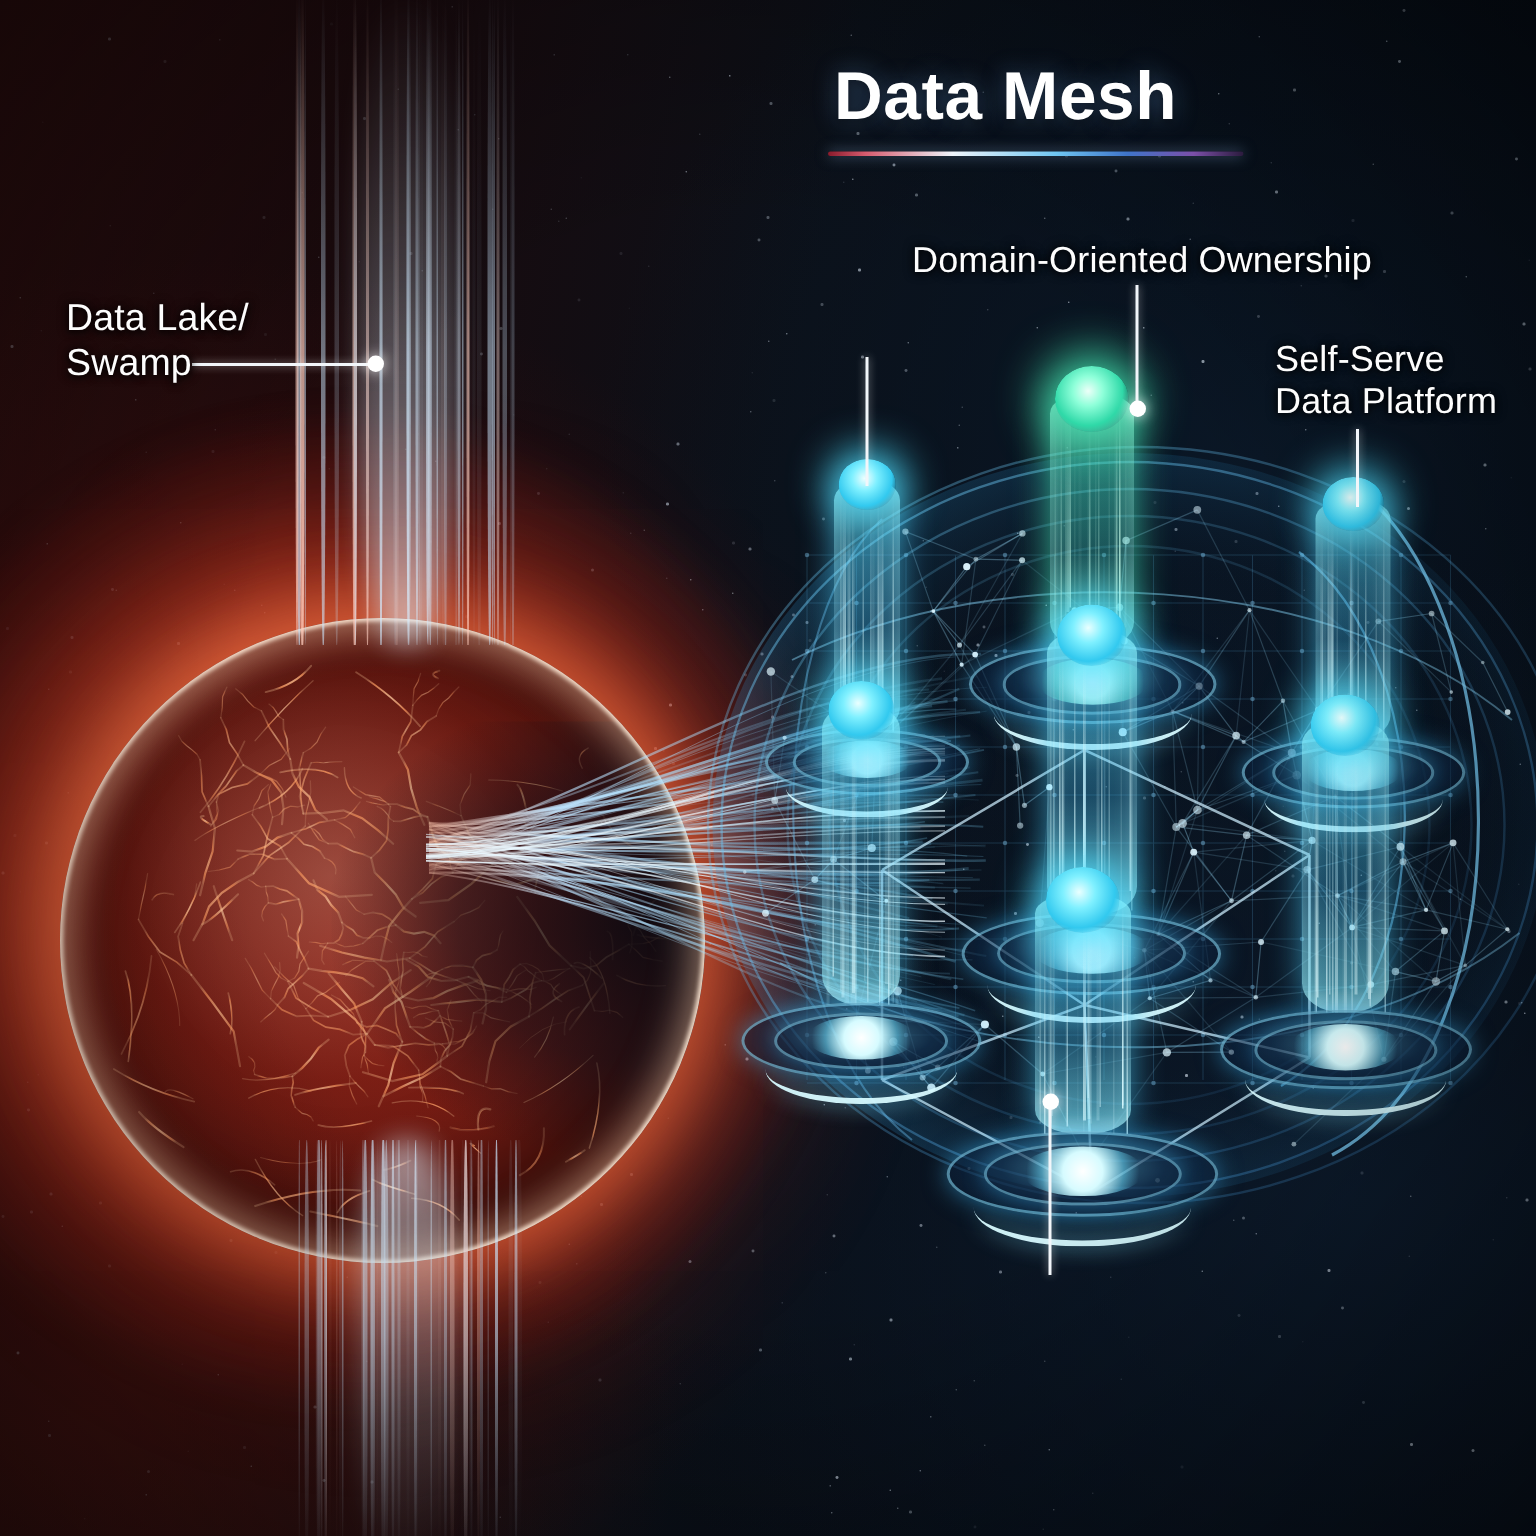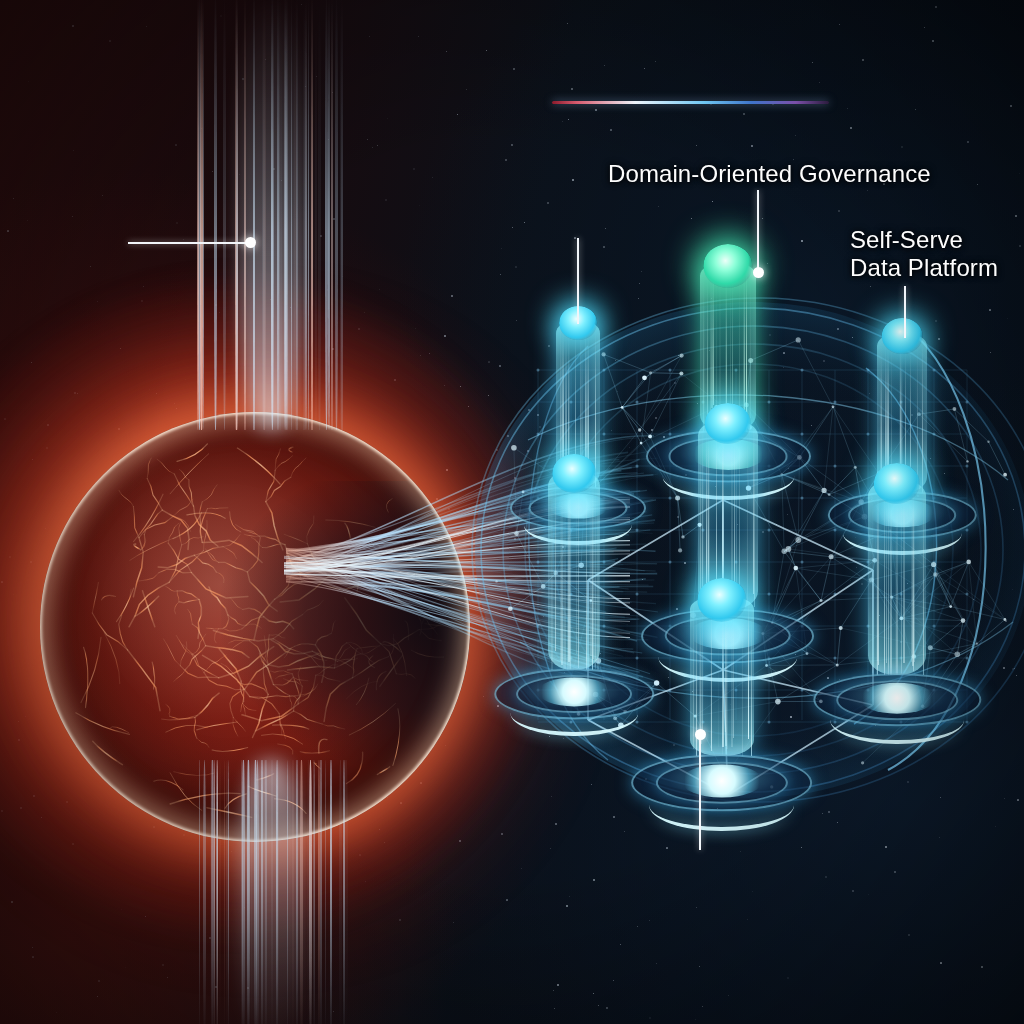--- a/index.html
+++ b/index.html
@@ -1838,32 +1838,35 @@
       <div class="pbase" style="left:897px;top:675px;width:163.68px;height:49.6px;">
           <div class="disk" style="width:163.68px;height:49.6px;"></div>
           <div class="disk" style="width:117.8496px;height:35.711999999999996px;opacity:.9;"></div>
           <div class="hotspot" style="width:75.2928px;height:30.752px;"></div>
           <div class="crescent" style="top:20.832px;width:134.2176px;height:44.64px;"></div>
         </div>
     </div>
 
   <div class="layer nosel" id="bg-vignette"></div>
 
+  <div id="title">Data Mesh</div>
   <div id="title-rule"></div>
 
   <div class="lead-line" style="left:128px;top:242px;width:120px;height:2px;"></div>
   <div class="lead-dot" style="left:245px;top:237px;"></div>
 
   <div class="lead-line" style="left:577px;top:238px;width:2px;height:86px;"></div>
 
   <div class="lead-line" style="left:757px;top:190px;width:2px;height:82px;"></div>
   <div class="lead-dot" style="left:753px;top:267px;"></div>
 
   <div class="lead-line" style="left:904px;top:286px;width:2px;height:52px;"></div>
 
   <div class="lead-line" style="left:699px;top:738px;width:2px;height:112px;"></div>
   <div class="lead-dot" style="left:695px;top:729px;"></div>
 
-  <div class="label lbl-domain">Domain-Oriented Governance</div>
+  <div class="label lbl-datalake">Data Lake/
+Swamp</div>
+  <div class="label lbl-domain">Domain-Oriented Ownership</div>
   <div class="label lbl-selfserve">Self-Serve
 Data Platform</div>
 
 </div>
 
 </body></html>

